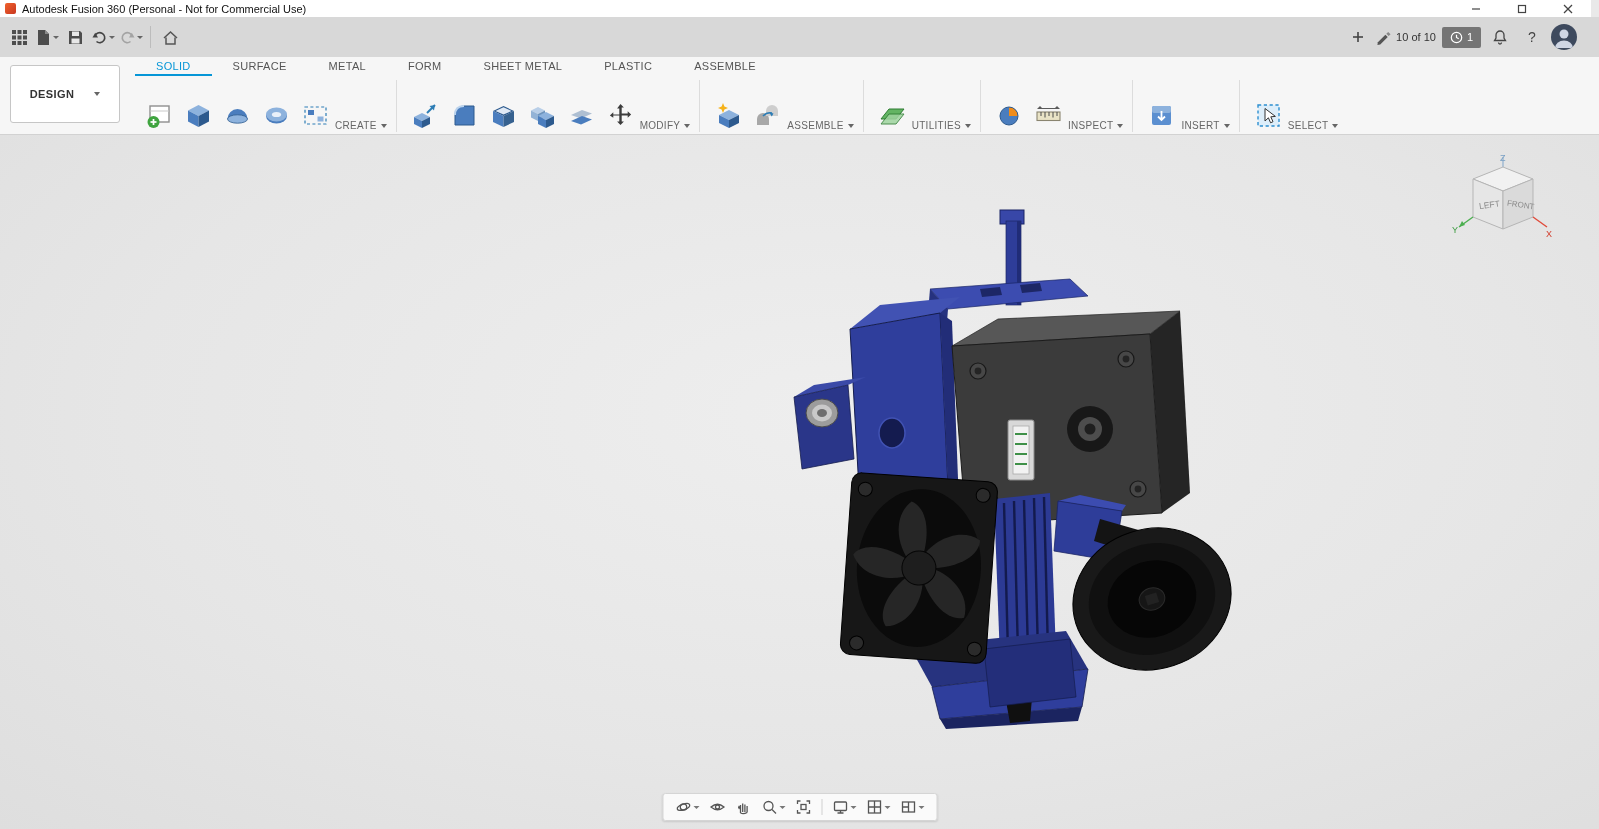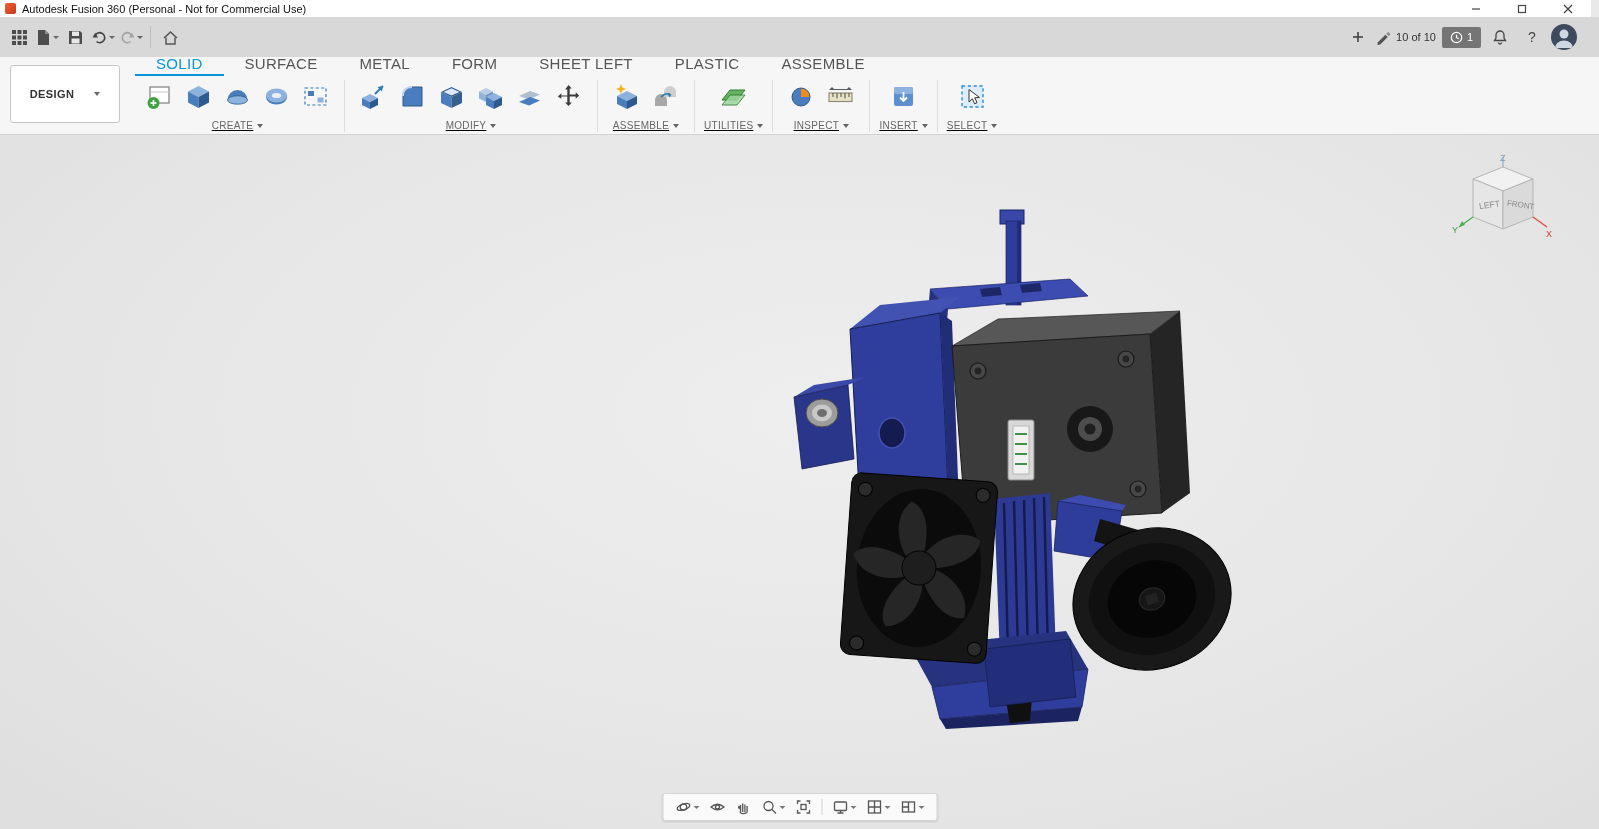--- a/index.html
+++ b/index.html
@@ -50,25 +50,25 @@
 
   
   .ribbon { position:absolute; top:57px; left:0; right:0; height:78px;
     background:#f6f6f6; border-bottom:1px solid #d2d2d2; z-index:10; }
   .workspace-btn { position:absolute; left:10px; top:8px; width:110px; height:58px;
     background:#fff; border:1px solid #c6c6c6; border-radius:3px; display:flex;
     align-items:center; justify-content:center; gap:20px; font-size:11px; font-weight:bold;
     color:#333; letter-spacing:.4px; cursor:pointer; }
   .ribbon-main { position:absolute; left:135px; top:0; right:0; height:78px; }
   .ribbon-tabs { display:flex; height:19px; align-items:flex-end; }
-  .rtab { padding:0 21px 2px 21px; font-size:15px; color:#555; cursor:pointer;
+  .rtab { padding:0 21px 2px 21px; font-size:11px; color:#555; cursor:pointer;
     border-bottom:2px solid transparent; letter-spacing:.3px; }
   .rtab.active { color:#0696d7; border-bottom-color:#0696d7; }
   .ribbon-tools { display:flex; height:58px; align-items:stretch; }
-  .tool-group { display:flex; flex-direction:column; align-items:center; padding:0 5px;text-decoration:underline; }
+  .tool-group { display:flex; flex-direction:row; align-items:flex-end; padding:0 5px; }
   .tool-icons { display:flex; flex:1; align-items:center; }
   .tool-btn { width:39px; height:38px; display:flex; align-items:center; justify-content:center;
     background:transparent; border:none; cursor:pointer; border-radius:3px; }
   .tool-btn svg { width:27px; height:27px; }
   .group-label { height:17px; display:flex; align-items:center; gap:4px; font-size:10px;
     color:#666; cursor:pointer; letter-spacing:.3px; }
   .caret { width:0; height:0; border-left:3.5px solid transparent; border-right:3.5px solid transparent;
     border-top:4px solid #666; display:inline-block; }
   .vsep { width:1px; background:#dcdcdc; margin:4px 4px 2px 4px; }
 
@@ -216,21 +216,21 @@
     <div class="workspace-btn">
       <span>DESIGN</span>
       <span class="caret"></span>
     </div>
     <div class="ribbon-main">
       <div class="ribbon-tabs">
         <div class="rtab active">SOLID</div>
         <div class="rtab">SURFACE</div>
         <div class="rtab">METAL</div>
         <div class="rtab">FORM</div>
-        <div class="rtab">SHEET LEFT</div>
+        <div class="rtab">SHEET METAL</div>
         <div class="rtab">PLASTIC</div>
         <div class="rtab">ASSEMBLE</div>
       </div>
       <div class="ribbon-tools">
 
         <div class="tool-group">
           <div class="tool-icons">
             <button class="tool-btn">
               <svg viewBox="0 0 27 27">
                 <rect x="4" y="4" width="19" height="16" fill="#ffffff" stroke="#8f8f8f" stroke-width="1.4"></rect>

